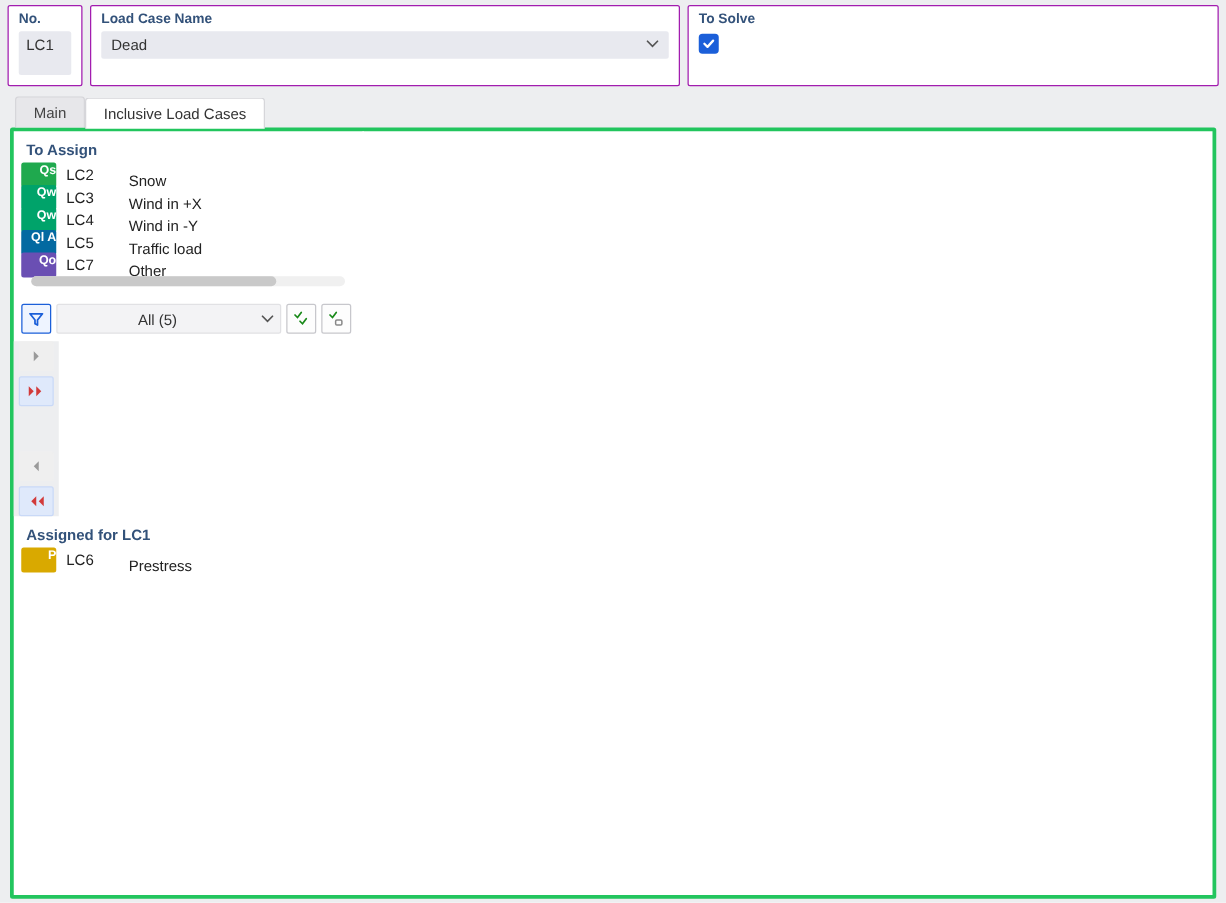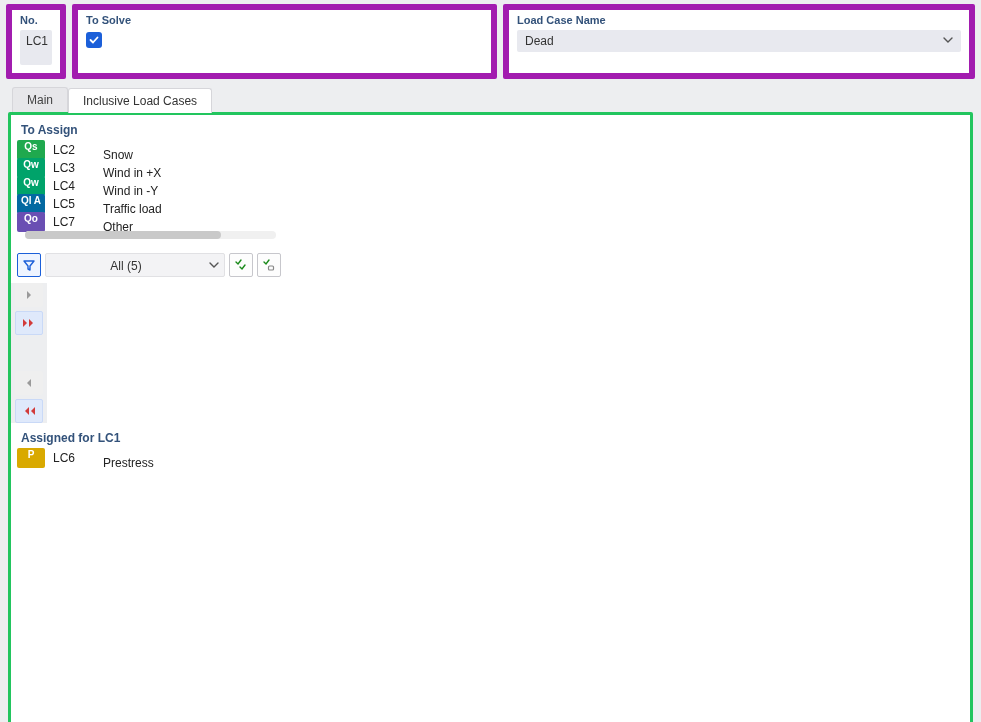--- a/index.html
+++ b/index.html
@@ -1,20 +1,20 @@
 <!DOCTYPE html>
 <html><head>
   <meta charset="utf-8">
   <style>
     * { box-sizing: border-box; font-family: "Segoe UI", Arial, sans-serif; }
     html, body { margin: 0; padding: 0; background: #edeef0; }
     body { width: 981px; height: 722px; overflow: hidden; }
 
     .topbar { display: flex; gap: 6px; padding: 4px 6px; }
-    .fieldbox { background: #ffffff; border: 6px solid #a21caf; border-radius: 2px; padding: 4px 8px 8px 8px; }
+    .fieldbox { background: #ffffff; border: 1px solid #a21caf; border-radius: 2px; padding: 4px 8px 8px 8px; }
     .fieldbox .label { font-size: 11px; color: #33527a; font-weight: 600; margin-bottom: 4px; }
     .box-no { width: 60px; }
     .box-name { flex: 1; }
     .box-solve { width: 425px; }
 
     .readonly-input { background: #e8e9ef; height: 35px; line-height: 22px; font-size: 12px; color: #333; padding: 0 6px; border-radius: 2px; }
     .select-wrap { position: relative; }
     .select-field { background: #e8e9ef; height: 22px; line-height: 22px; font-size: 12px; color: #333; padding: 0 24px 0 8px; border-radius: 2px; cursor: pointer; }
     .select-wrap .chev { position: absolute; right: 6px; top: 3px; pointer-events: none; }
 
@@ -27,21 +27,21 @@
 
     .workarea { margin: 0 8px 8px 8px; background: #ffffff; border: 3px solid #22c55e; border-radius: 2px; height: 617px; display: flex; flex-direction: column; }
 
     .panel-left { width: 280px; border-right: 1px solid #ffffff; display: flex; flex-direction: column; }
     .panel-mid { width: 36px; display: flex; flex-direction: column; align-items: center; justify-content: center; gap: 4px; background:#edeef0;}
     .panel-right { flex: 1; }
 
     .panel-title { font-size: 12px; font-weight: 600; color: #33527a; padding: 8px 10px 4px 10px; }
     .list { padding: 0 6px; font-size: 12px; color: #222; }
     .row { display: flex; align-items: center; height: 18px; gap: 4px; cursor: pointer; }
-    .badge { width: 28px; height: 20px; border-radius: 2px; color: #ffffff; font-size: 10px; line-height: 14px; text-align: center; font-weight: 600; }
+    .badge { width: 28px; height: 20px; border-radius: 2px; color: #ffffff; font-size: 10px; line-height: 14px; text-align: right; font-weight: 600; }
     .col-id { width: 50px; padding-left: 4px; }
     .col-name { flex: 1; margin-top: 10px; }
 
     .spacer-flex { flex: 1; }
     .hscroll-track { height: 8px; margin: 0 14px 10px 14px; background: #f0f0f0; border-radius: 4px; position: relative; }
     .hscroll-thumb { position: absolute; left: 0; top: 0; height: 8px; width: 78%; background: #c9c9c9; border-radius: 4px; }
 
     .bottombar { display: flex; align-items: center; gap: 4px; padding: 4px 6px 6px 6px;}
     .iconbtn { width: 24px; height: 24px; border: 1px solid #c7c7cc; background: #fdfdfd; display: inline-flex; align-items: center; justify-content: center; cursor: pointer; border-radius: 2px; }
     .iconbtn.active { border-color: #1b5fd9; background: #eef4ff; }
@@ -54,38 +54,38 @@
     .midgap { height: 28px; }
   </style>
 </head>
 <body>
 
 <div class="topbar">
   <div class="fieldbox box-no">
     <div class="label">No.</div>
     <div class="readonly-input">LC1</div>
   </div>
-  <div class="fieldbox box-solve">
-    <div class="label">To Solve</div>
-    <span class="checkbox-solve">
-      <svg width="12" height="12" viewBox="0 0 12 12">
-          <path d="M2.5 6 L5 8.5 L9.5 3.5" stroke="#fff" stroke-width="1.8" fill="none" stroke-linecap="round" stroke-linejoin="round"></path>
-        </svg>
-    </span>
-  </div>
   <div class="fieldbox box-name">
     <div class="label">Load Case Name</div>
     <div class="select-wrap">
       <div class="select-field">Dead</div>
       <span class="chev">
         <svg width="14" height="14" viewBox="0 0 14 14">
             <path d="M3 5 L7 9 L11 5" stroke="#555" stroke-width="1.4" fill="none" stroke-linecap="round"></path>
           </svg>
       </span>
     </div>
+  </div>
+  <div class="fieldbox box-solve">
+    <div class="label">To Solve</div>
+    <span class="checkbox-solve">
+      <svg width="12" height="12" viewBox="0 0 12 12">
+          <path d="M2.5 6 L5 8.5 L9.5 3.5" stroke="#fff" stroke-width="1.8" fill="none" stroke-linecap="round" stroke-linejoin="round"></path>
+        </svg>
+    </span>
   </div>
 </div>
 
 <div class="tabs">
   <div class="tab inactive">Main</div>
   <div class="tab active">Inclusive Load Cases</div>
 </div>
 
 <div class="workarea">
 

